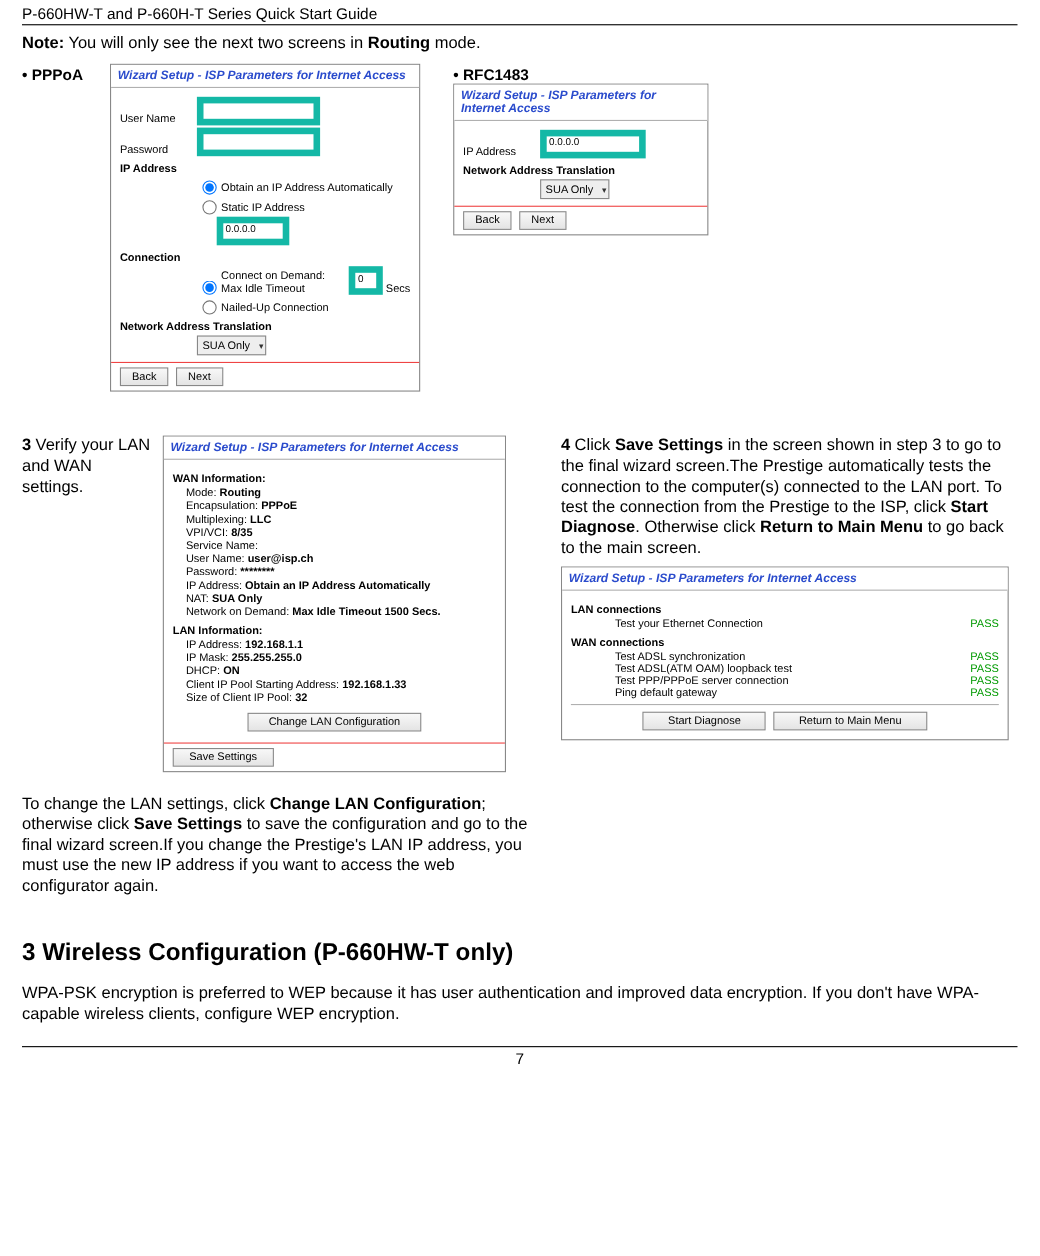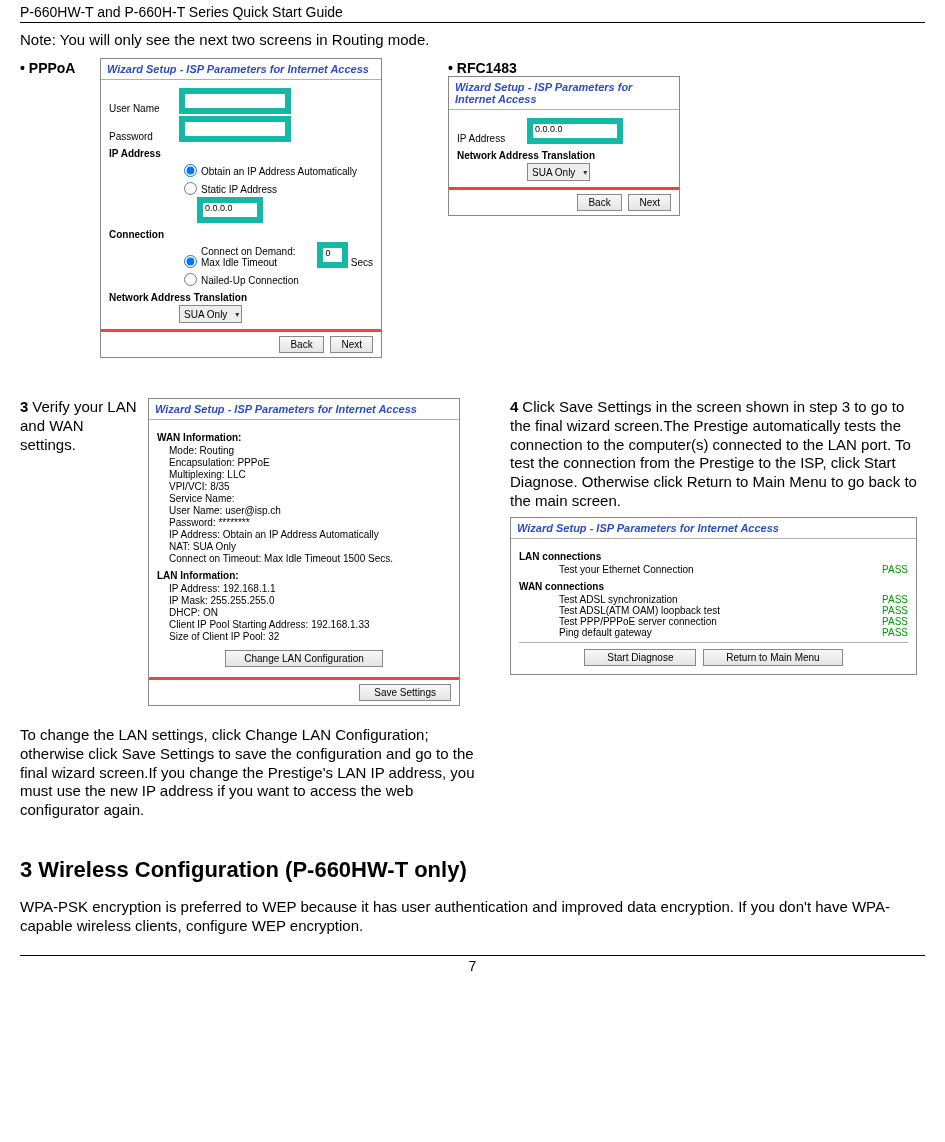--- a/index.html
+++ b/index.html
@@ -13,21 +13,21 @@
   }
   .header-line {
     font-size: 14px;
     padding: 4px 0 2px;
     border-bottom: 1px solid #000;
   }
   .note {
     font-size: 15px;
     margin: 8px 0 10px;
   }
-  .bold { font-weight: normal; }
+  .bold { font-weight: bold; }
   .row { display: flex; flex-direction: row; }
   .bullet-label { font-weight: bold; font-size: 14px; }
 
   
   .panel {
     border: 1px solid #888;
     background: #fff;
     font-size: 10px;
   }
   .panel-title {
@@ -69,23 +69,22 @@
   }
   .btn {
     display: inline-block;
     border: 1px solid #888;
     background: linear-gradient(#f8f8f8,#e4e4e4);
     padding: 2px 10px;
     font-size: 10px;
     margin: 0 2px;
   }
   .panel-footer {
-    border-top: 3px solid #ef4444;
+    border-top: 1px solid #ef4444;
     padding: 4px 6px;
-    text-align: right;
   }
   .hr-thin {
     border: none;
     border-top: 1px solid #b0b0b0;
     margin: 4px 0;
   }
 
   .step-num { font-weight: bold; margin-right: 4px; }
   .para { font-size: 15px; line-height: 1.25; }
   .indent-list { margin: 0; padding: 0 0 0 12px; }
@@ -108,21 +107,21 @@
 </style>
 </head>
 <body>
 
 <div class="header-line">P-660HW-T and P-660H-T Series Quick Start Guide</div>
 
 <p class="note">
   <span class="bold">Note:</span><span> You will only see the next two screens in </span><span class="bold">Routing</span><span> mode.</span>
 </p>
 
-<div class="row" style="align-items:flex-start;gap:36px;">
+<div class="row" style="align-items:flex-start;">
 
   <div class="row" style="align-items:flex-start; margin-right:30px;">
     <div style="width:80px; padding-top:2px;">
       <span class="bullet-label">• <span>PPPoA</span></span>
     </div>
     <div class="panel" style="width:280px;">
       <div class="panel-title">Wizard Setup - ISP Parameters for Internet Access</div>
       <div class="panel-body">
         <div class="form-row">
           <span class="form-label">User Name</span>
@@ -212,21 +211,21 @@
           <ul class="indent-list">
             <li><span>Mode: </span><span class="bold">Routing</span></li>
             <li><span>Encapsulation: </span><span class="bold">PPPoE</span></li>
             <li><span>Multiplexing: </span><span class="bold">LLC</span></li>
             <li><span>VPI/VCI: </span><span class="bold">8/35</span></li>
             <li><span>Service Name:</span></li>
             <li><span>User Name: </span><span class="bold">user@isp.ch</span></li>
             <li><span>Password: </span><span class="bold">********</span></li>
             <li><span>IP Address: </span><span class="bold">Obtain an IP Address Automatically</span></li>
             <li><span>NAT: </span><span class="bold">SUA Only</span></li>
-            <li><span>Connect on Timeout: </span><span class="bold">Max Idle Timeout 1500 Secs.</span></li>
+            <li><span>Network on Demand: </span><span class="bold">Max Idle Timeout 1500 Secs.</span></li>
           </ul>
           <div class="sec-head">LAN Information:</div>
           <ul class="indent-list">
             <li><span>IP Address: </span><span class="bold">192.168.1.1</span></li>
             <li><span>IP Mask: </span><span class="bold">255.255.255.0</span></li>
             <li><span>DHCP: </span><span class="bold">ON</span></li>
             <li><span>Client IP Pool Starting Address: </span><span class="bold">192.168.1.33</span></li>
             <li><span>Size of Client IP Pool: </span><span class="bold">32</span></li>
           </ul>
           <div style="text-align:center; margin:8px 0 4px;">

